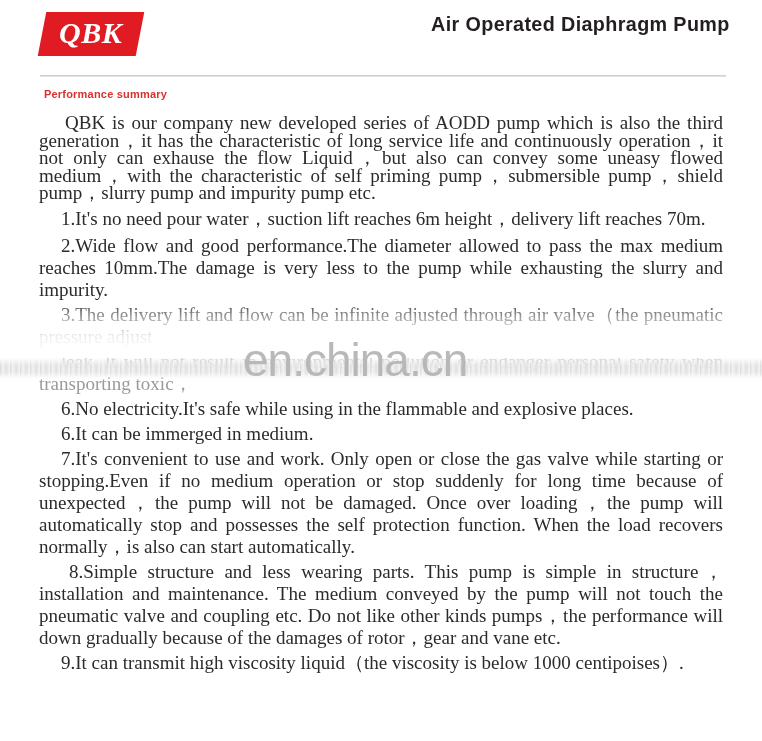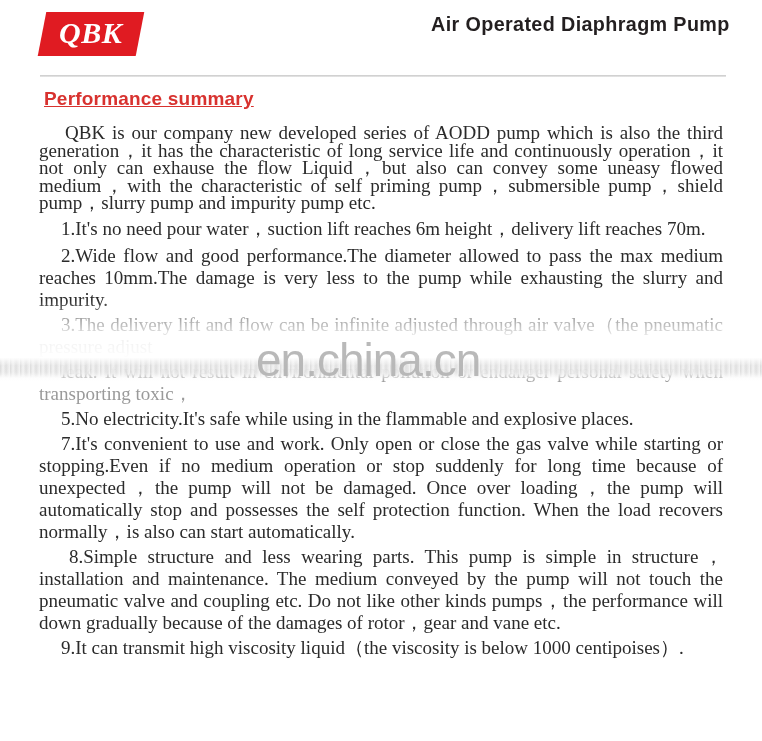--- a/index.html
+++ b/index.html
@@ -33,23 +33,22 @@
   .rule{
     position:absolute;left:40px;top:75px;width:686px;height:2px;
     background:linear-gradient(to bottom,#c9c9c9,#e8e8e8);
   }
 
   
   .content{position:absolute;left:0;top:88px;width:762px;}
   .section-title{
     margin:0 0 14px 44px;
     font-family:"Liberation Sans",sans-serif;
-    font-weight:bold;font-size:19px;color:#d8322f;
+    font-weight:bold;font-size:11px;color:#d8322f;
     letter-spacing:.2px;
-    text-decoration:underline;
   }
   .para{
     margin:0 auto;width:684px;
     font-size:19px;line-height:17.5px;
     text-align:justify;text-justify:inter-word;
     color:#2b2b2b;
   }
   .para.intro{text-indent:26px;line-height:17.6px;margin-bottom:4px;}
   .para.item{text-indent:22px;margin-top:3px;line-height:26px;}
   .para.item.wide{line-height:22px;}
@@ -79,21 +78,21 @@
   .wm-wash{
     position:absolute;left:0;top:300px;width:762px;height:58px;
     background:linear-gradient(to bottom,
         rgba(255,255,255,0) 0%,
         rgba(255,255,255,.55) 30%,
         rgba(255,255,255,.93) 65%,
         rgba(255,255,255,.99) 100%);
     pointer-events:none;z-index:5;
   }
   .wm-text{
-    position:absolute;left:256px;top:333px;
+    position:absolute;left:243px;top:333px;
     font-family:"Liberation Sans",sans-serif;
     font-size:46px;font-weight:normal;letter-spacing:-1px;
     color:#b4b4b4;opacity:.92;z-index:6;pointer-events:none;
     white-space:nowrap;
   }
   .fade-line{
     position:relative;z-index:3;
     color:#9a9a9a;
   }
 </style>
@@ -118,22 +117,23 @@
 
     <p class="para item">1.It's no need pour water，suction lift reaches 6m height，delivery lift reaches 70m.</p>
 
     <p class="para item wide">2.Wide flow and good performance.The diameter allowed to pass the max medium reaches 10mm.The damage is very less to the pump while exhausting the slurry and impurity.</p>
 
     <p class="para item wide">3.The delivery lift and flow can be infinite adjusted through air valve（the pneumatic pressure adjust</p>
 
     <p class="para item wide fade-line">leak. It will not result in environmental pollution or endanger personal safety when transporting toxic，</p>
 
 
-    <p class="para item wide">5.No electricity.It's safe while using in the flammable and explosive places.</p>
+    <p class="para item wide">6.No electricity.It's safe while using in the flammable and explosive places.</p>
 
+    <p class="para item wide">6.It can be immerged in medium.</p>
 
     <p class="para item wide">7.It's convenient to use and work. Only open or close the gas valve while starting or stopping.Even if no medium operation or stop suddenly for long time because of unexpected，the pump will not be damaged. Once over loading，the pump will automatically stop and possesses the self protection function. When the load recovers normally，is also can start automatically.</p>
 
     <p class="para item wide j8">8.Simple structure and less wearing parts. This pump is simple in structure，installation and maintenance. The medium conveyed by the pump will not touch the pneumatic valve and coupling etc. Do not like other kinds pumps，the performance will down gradually because of the damages of rotor，gear and vane etc.</p>
 
     <p class="para item wide">9.It can transmit high viscosity liquid（the viscosity is below 1000 centipoises）.</p>
 
   </div>
 
   <div class="wm-wash"></div>

